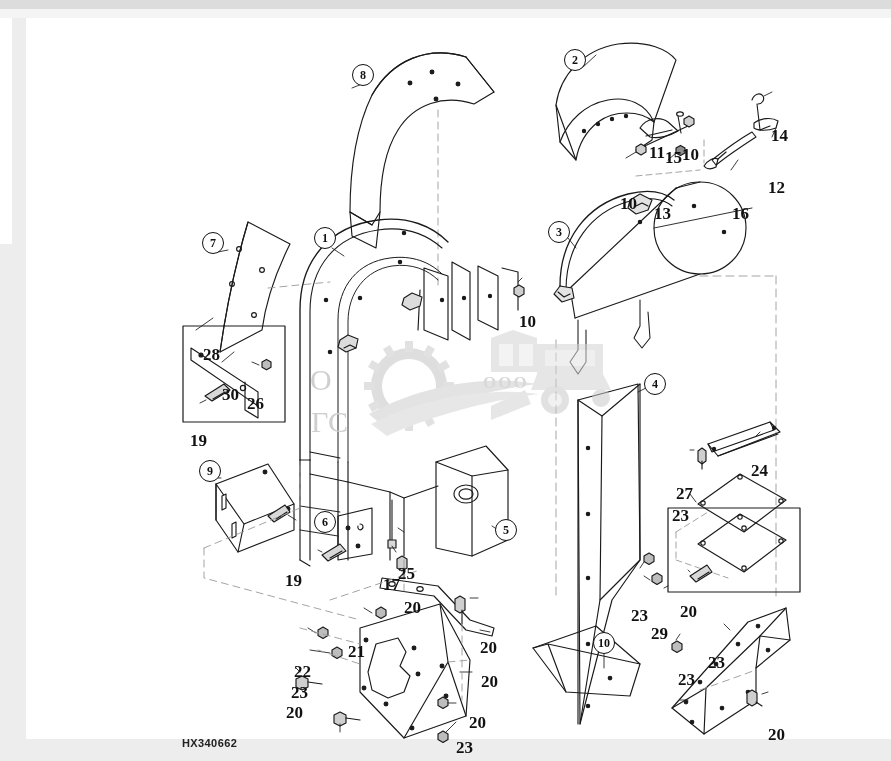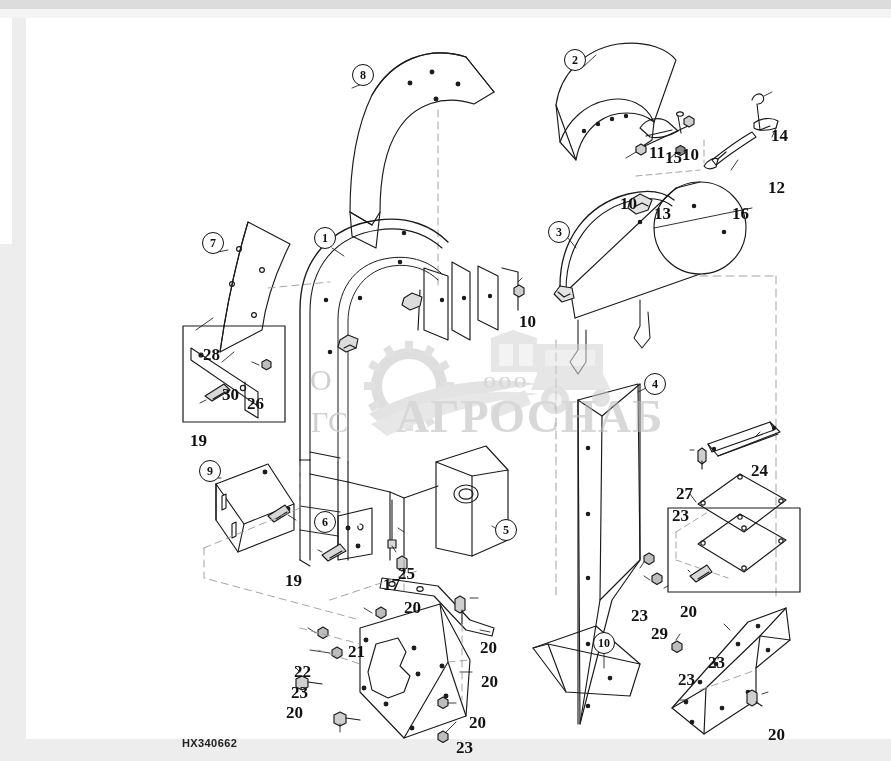--- a/index.html
+++ b/index.html
@@ -406,21 +406,20 @@
           <rect x="204" y="22" width="50" height="16" fill="#e2e2e2"></rect>
           <path d="M196 46 L262 46 L270 62 L190 62 Z"></path>
           <circle cx="214" cy="72" r="14" fill="#c9c9c9"></circle>
           <circle cx="214" cy="72" r="7" fill="#e6e6e6"></circle>
           <circle cx="260" cy="70" r="9" fill="#c9c9c9"></circle>
           <path d="M184 62 L150 78 L150 92 L190 76 Z"></path>
         </g>
       </g>
     </svg>
     <div class="wooo">ООО</div>
-    <div class="wtext">АГРОСНАБ</div>
   </div>
   <div class="gletter" style="left:310px;top:363px;">О</div>
   <div class="gletter" style="left:311px;top:405px;">ГС</div>
 
   <div class="calc" style="left:352px;top:64px;">8</div>
   <div class="calc" style="left:314px;top:227px;">1</div>
   <div class="calc" style="left:202px;top:232px;">7</div>
   <div class="calc" style="left:564px;top:49px;">2</div>
   <div class="calc" style="left:548px;top:221px;">3</div>
   <div class="calc" style="left:644px;top:373px;">4</div>

